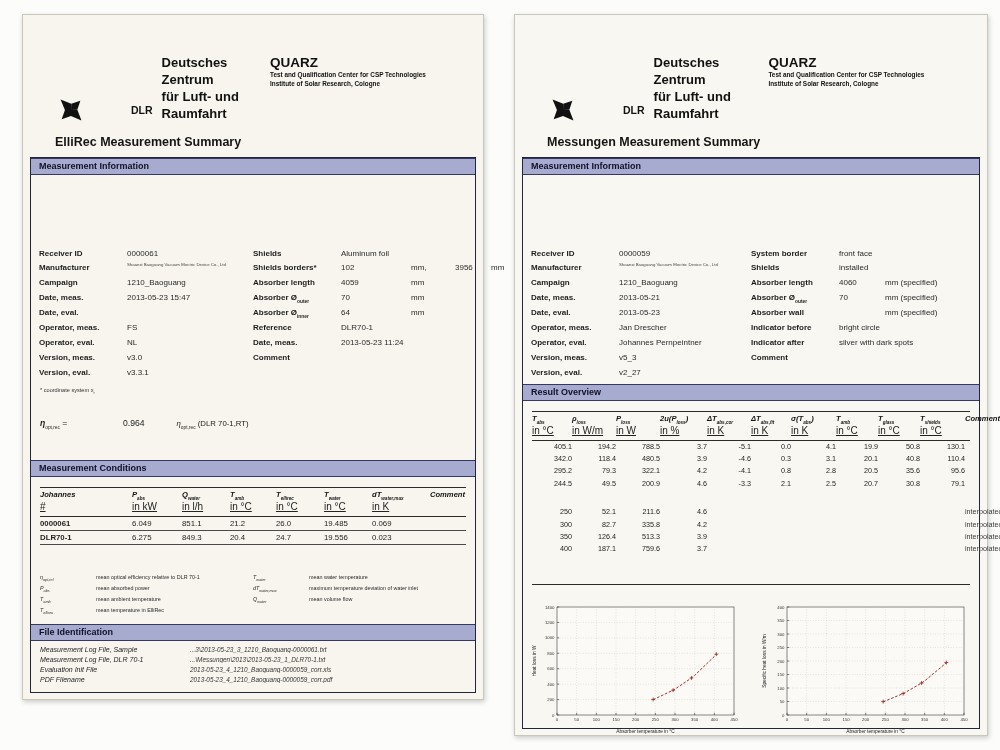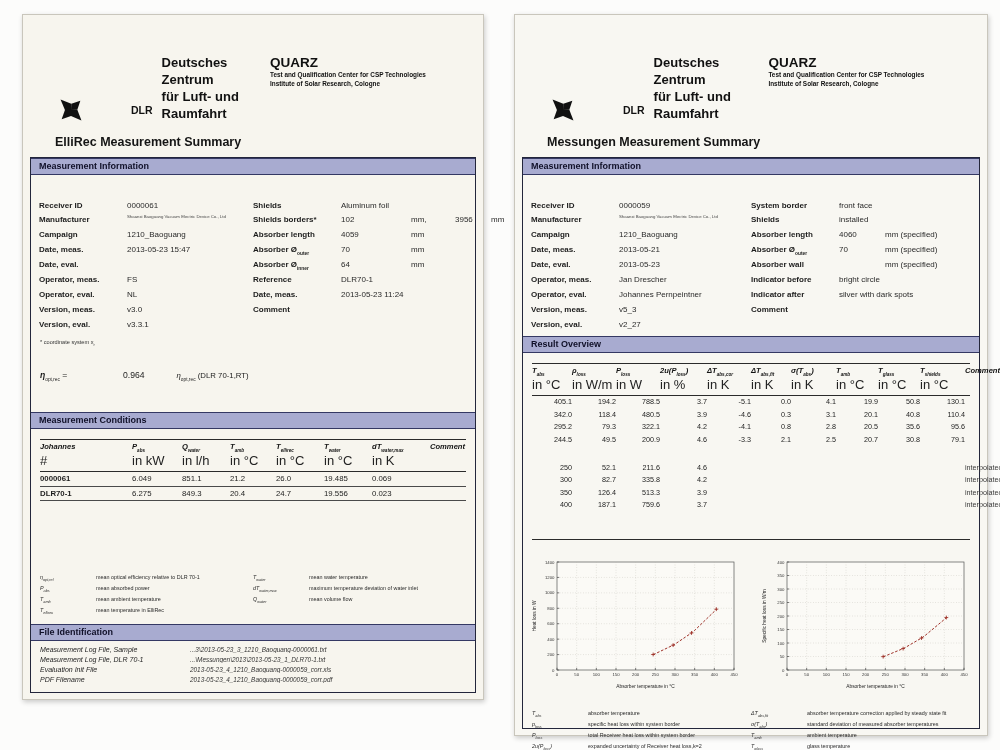--- a/index.html
+++ b/index.html
@@ -16,21 +16,21 @@
   .org-name{font-weight:bold;font-size:13px;line-height:1.3;color:#111;padding-bottom:1px;}
   .quarz{width:215px;}
   .quarz-title{font-weight:bold;font-size:13.5px;color:#111;}
   .quarz-sub{font-weight:bold;font-size:6.4px;line-height:1.45;color:#111;}
   .doc-title{font-weight:bold;font-size:12.5px;color:#151515;padding:11px 0 5px 32px;}
 
   .frame{margin:3px 7px 6px;border:1.5px solid #23263b;flex:1;display:flex;flex-direction:column;min-height:0;}
   .secbar{background:#a8abd0;border-top:1.2px solid #343863;border-bottom:1.2px solid #343863;
     font-weight:bold;font-size:9px;color:#101028;padding:2px 8px 3px;flex:none;}
 
-  .info-grid{display:flex;padding:25px 8px 4px;flex:none;}
+  .info-grid{display:flex;padding:25px 8px 4px;flex:none;margin-top:48px;}
   .info-col{width:50%;display:flex;flex-direction:column;gap:1.6px;}
   .info-row{display:flex;font-size:8px;color:#1c1c1c;white-space:nowrap;line-height:1.4;}
   .il{width:88px;flex:none;font-weight:bold;}
   .il sub{font-size:4.8px;font-weight:bold;}
   .iv{width:70px;flex:none;color:#2a2a2a;}
   .info-row.tiny .iv{font-size:4.3px;color:#444;}
   .iu{width:44px;flex:none;color:#2a2a2a;}
   .iv2{width:36px;flex:none;color:#2a2a2a;}
   .iu2{width:20px;flex:none;color:#2a2a2a;}
 
@@ -44,21 +44,21 @@
   .res-val{margin-left:25px;}
   .res-ref{margin-left:32px;font-size:7.8px;}
   .res-ref i{font-weight:normal;}
 
   .table{margin:10px 9px 0;flex:none;}
   .thead{display:grid;border-top:1px solid #2b2b2b;border-bottom:1.2px solid #2b2b2b;padding:2px 0;}
   .th{display:flex;flex-direction:column;line-height:1.25;}
   .thm{font-size:7.6px;font-weight:bold;font-style:italic;color:#141414;white-space:nowrap;}
   .thm i{font-style:italic;}
   .thm sub{font-size:4.6px;}
-  .thu{font-size:13px;font-style:normal;color:#232323;}
+  .thu{font-size:10px;font-style:normal;color:#232323;text-decoration:underline;}
   .tr{display:grid;font-size:7.8px;color:#1d1d1d;line-height:1.7;}
   .td.b{font-weight:bold;}
   .cond .thead,.cond .tr{grid-template-columns:92px 50px 48px 46px 48px 48px 58px 1fr;}
   .cond .tr{border-bottom:1px solid #4a4a4a;}
   .ov .thead,.ov .tr{grid-template-columns:40px 44px 44px 47px 44px 40px 45px 42px 42px 45px 1fr;}
   .ov .tr{font-size:7.2px;line-height:1.72;text-align:right;}
   .ov .td.cm{color:#3a3a3a;}
   .ov-gap{height:16px;}
   .ov-close{height:28px;border-bottom:1.2px solid #2b2b2b;}
 

